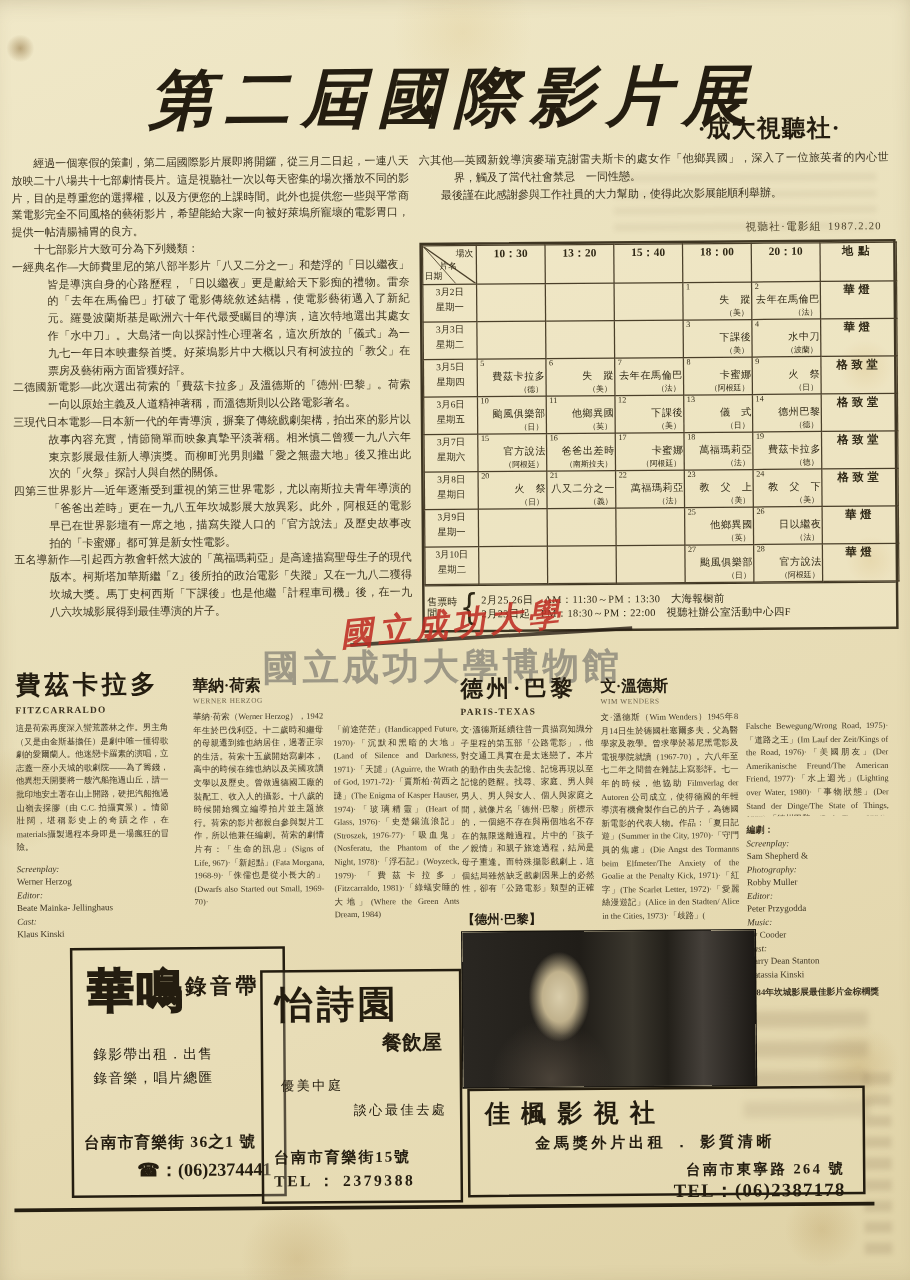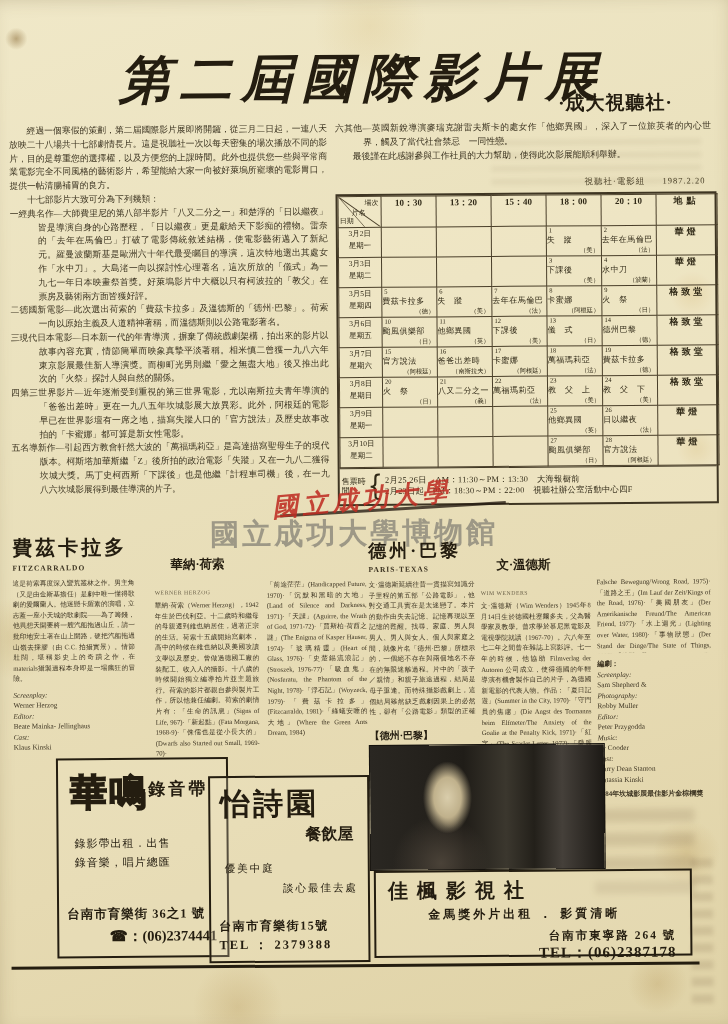--- a/index.html
+++ b/index.html
@@ -27,37 +27,37 @@
   
   .col-left{position:absolute;left:18px;top:126px;width:318px;height:392px;overflow:hidden;
     font-size:8.8px;line-height:13.8px;text-align:justify;color:#3b3categories220;color:#3b3320;}
   .col-left p{margin:0;}
   .p-indent{text-indent:2em;}
   .cat{padding-left:3.2em;text-indent:-3.2em;}
   .col-right-text{position:absolute;left:344px;top:126px;width:376px;height:60px;overflow:hidden;
     font-size:8.8px;line-height:13.8px;text-align:justify;color:#3b3320;}
   .col-right-text p{margin:0;}
   .byline{position:absolute;left:344px;top:182px;width:370px;text-align:right;font-size:8.5px;color:#4a4028;letter-spacing:1px;}
-  .byline span{margin-left:14px;}
+  .byline span{margin-left:2px;}
 
   
   .sched-box{position:absolute;left:344px;top:198px;width:377px;border:2px solid #3e3522;background:rgba(245,238,210,.35);}
   table.schedule{border-collapse:collapse;table-layout:fixed;width:100%;color:#2f2816;}
   table.schedule td,table.schedule th{border:1px solid #4a3f2a;padding:0;vertical-align:top;overflow:hidden;}
   th.corner{width:42px;height:30px;position:relative;font-weight:normal;text-align:right;}
   .corner svg{position:absolute;left:0;top:0;}
   .corner .c-top{position:absolute;right:2px;top:1px;font-size:7px;}
   .corner .c-mid{position:absolute;left:13px;top:11px;font-size:7px;}
   .corner .c-bot{position:absolute;left:1px;bottom:1px;font-size:7px;}
   th.time{width:54px;font-size:9px;font-weight:bold;letter-spacing:0px;height:30px;vertical-align:middle;}
   th.loch{width:60px;font-size:9px;font-weight:bold;letter-spacing:4px;vertical-align:middle;}
   td.date{height:28px;text-align:center;font-size:7.5px;line-height:12px;padding-top:2px;}
   td.film{position:relative;height:28px;}
   td.film .no{position:absolute;left:2px;top:0px;font-size:6.5px;}
-  td.film .ft{display:block;text-align:left;margin-top:8px;font-size:8px;letter-spacing:0.5px;white-space:nowrap;}
+  td.film .ft{display:block;text-align:right;margin-top:8px;font-size:8px;letter-spacing:0.5px;white-space:nowrap;}
   td.film .cty{display:block;text-align:right;font-size:6.3px;padding-right:2px;margin-top:1px;}
   td.loc{text-align:center;vertical-align:middle;font-size:9px;letter-spacing:3px;font-weight:bold;}
   .ticket-row{display:flex;border-top:1.5px solid #3e3522;padding:3px 4px 4px 2px;align-items:center;}
   .ticket-label{width:26px;font-size:8px;line-height:9px;text-align:left;color:#2f2816;}
   .ticket-brace{font-size:24px;transform:scaleY(1.2);color:#2f2816;margin-right:2px;font-family:"DejaVu Sans",sans-serif;}
   .ticket-lines{font-size:8.3px;line-height:11.5px;color:#2f2816;letter-spacing:0.3px;}
 
   
   .stamp{position:absolute;left:208px;top:488px;width:300px;height:80px;pointer-events:none;}
   .seal{position:absolute;left:28px;top:6px;width:62px;height:66px;text-align:center;}
@@ -65,21 +65,21 @@
   .red-script{position:absolute;left:70px;top:-2px;font-family:"DejaVu Serif",serif;font-style:italic;font-weight:bold;
     font-size:26px;color:rgba(190,45,35,.88);transform:rotate(-5deg);letter-spacing:4px;white-space:nowrap;}
   .red-underline{position:absolute;left:78px;top:24px;width:226px;height:2.5px;background:rgba(40,30,20,.8);transform:rotate(-3deg);}
   .museum{position:absolute;left:8px;top:30px;font-size:29px;font-weight:bold;color:rgba(125,122,112,.70);letter-spacing:3px;white-space:nowrap;}
 
   
   .fcol{position:absolute;color:#3d3422;text-align:justify;}
   .fcol .body{font-size:6.7px;line-height:10.6px;overflow:hidden;}
   .fh-big{font-size:20px;font-weight:bold;letter-spacing:3px;margin:0;color:#241d10;white-space:nowrap;}
   .fh-en{font-size:7.5px;font-weight:bold;letter-spacing:1px;margin:2px 0 6px 0;}
-  .fh-mid{font-size:12.5px;font-weight:bold;margin:16px;color:#241d10;white-space:nowrap;}
+  .fh-mid{font-size:12.5px;font-weight:bold;margin:0;color:#241d10;white-space:nowrap;}
   .fh-en-sm{font-size:5.8px;letter-spacing:.5px;margin:1px 0 5px 0;color:#6a6048;}
   .credits{font-size:7.2px;line-height:10.5px;margin-top:6px;}
   .credits .lab{font-style:italic;display:block;}
   .credits .val{display:block;font-family:Liberation Serif, serif;}
   .award{font-size:7px;font-weight:bold;margin-top:4px;line-height:10px;}
   .caption{position:absolute;left:374px;top:733px;font-size:10px;font-weight:bold;color:#241d10;}
   .photo{position:absolute;left:374px;top:750px;width:234px;height:124px;
     background:
       radial-gradient(ellipse 34px 50px at 33% 42%, #d9cdab 0%, #c0b18c 40%, rgba(120,105,80,0) 72%),
       radial-gradient(ellipse 15px 20px at 34% 55%, #7c6c52 0%, rgba(60,50,40,0) 75%),

